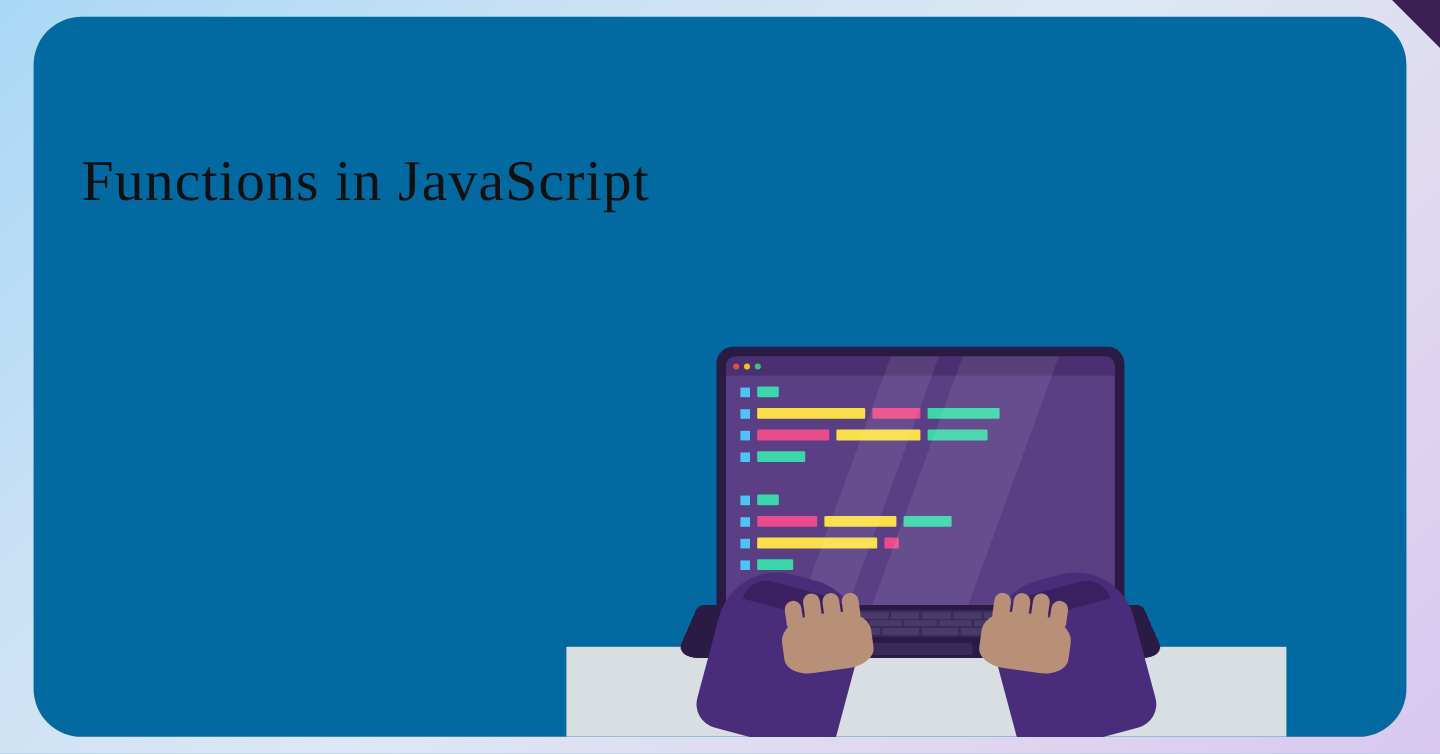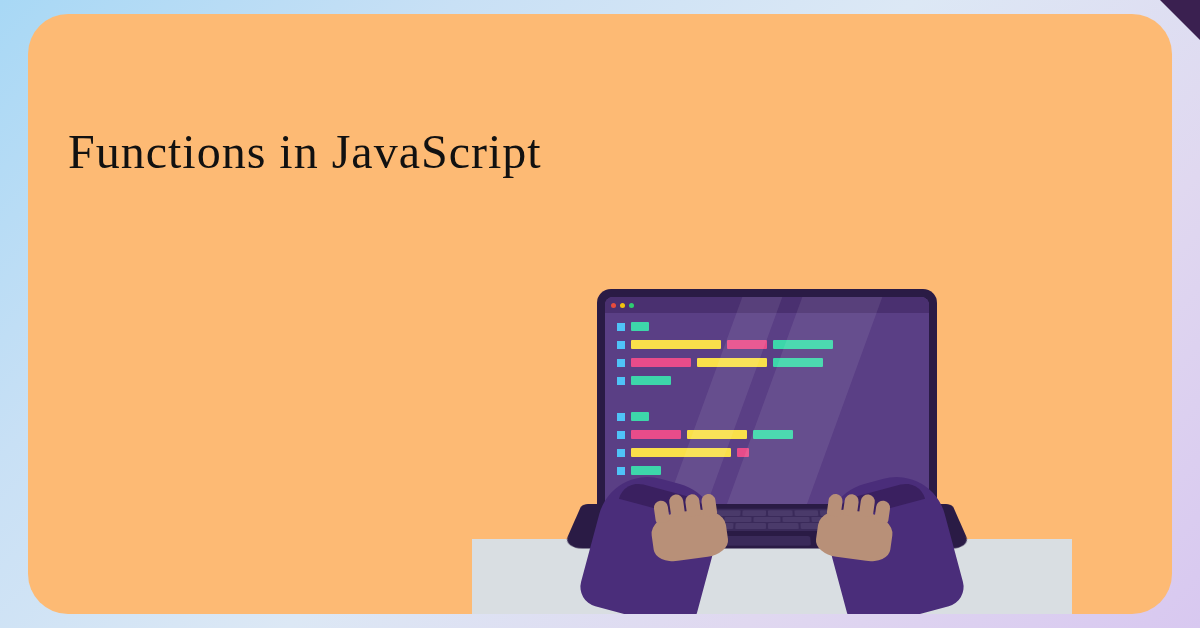--- a/index.html
+++ b/index.html
@@ -18,21 +18,21 @@
   height: 0;
   border-left: 40px solid transparent;
   border-top: 40px solid #3a2050;
 }
 .card {
   position: absolute;
   top: 14px;
   left: 28px;
   right: 28px;
   bottom: 14px;
-  background: #fdba74;
+  background: #0369a1;
   border-radius: 40px;
   overflow: hidden;
 }
 .title {
   position: absolute;
   top: 110px;
   left: 40px;
   font-family: "Segoe Script", "Comic Sans MS", cursive;
   font-size: 48px;
   color: #111;

